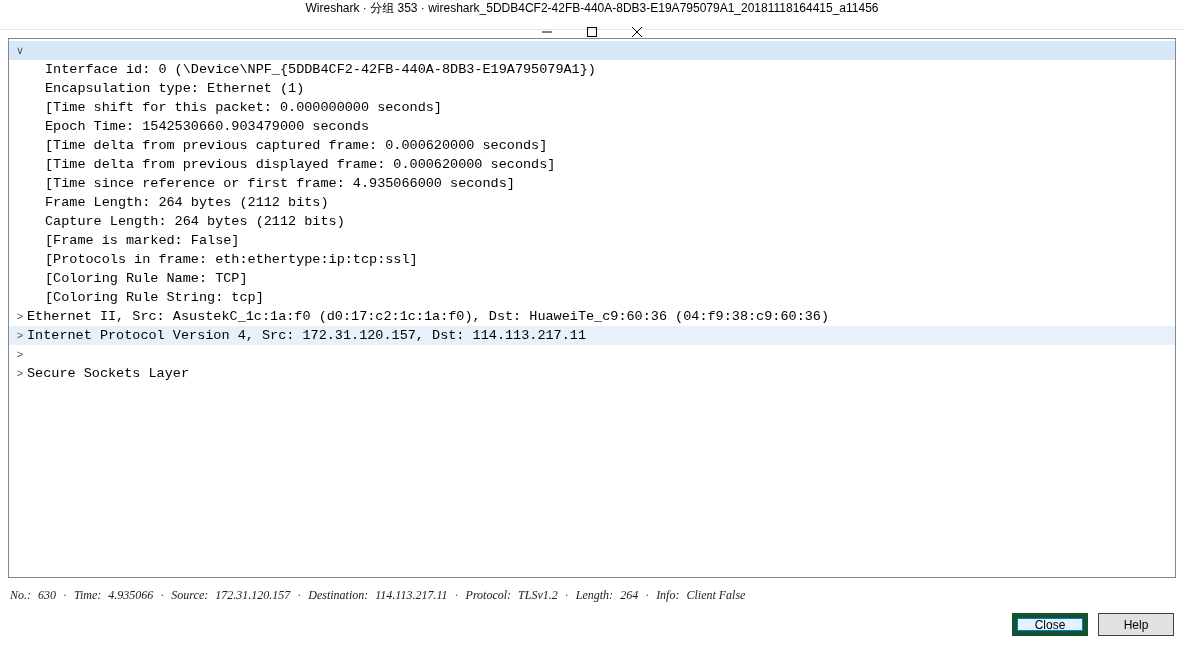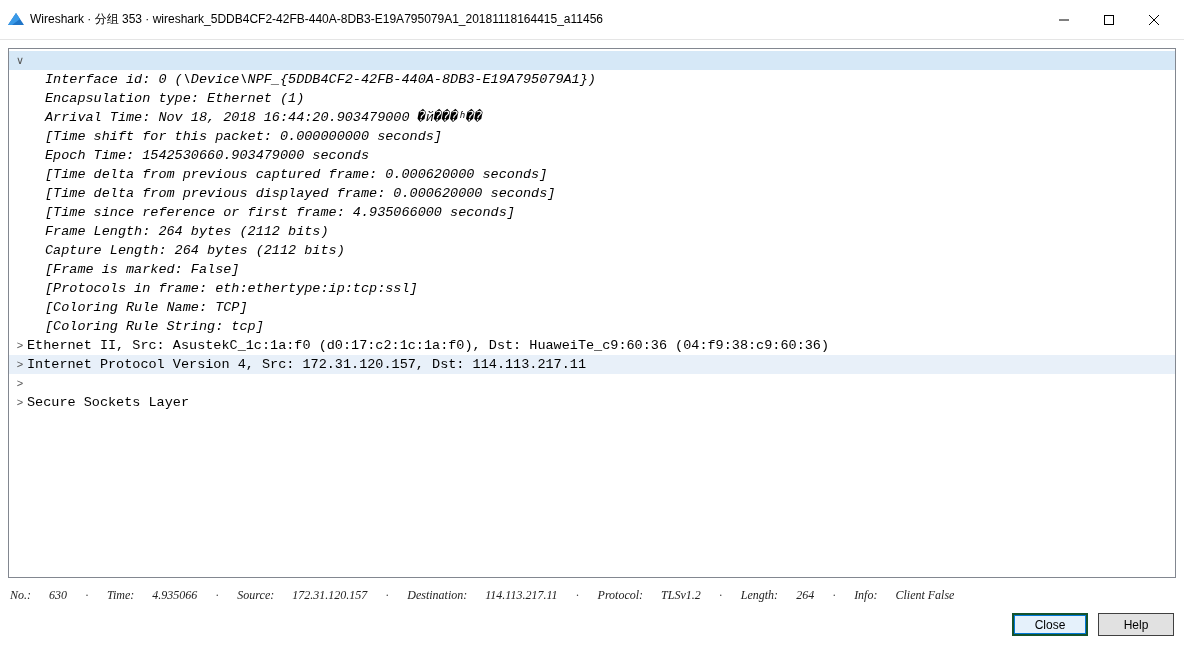--- a/index.html
+++ b/index.html
@@ -7,26 +7,27 @@
     font-family: "Segoe UI", Tahoma, sans-serif;
     font-size: 12px;
     background: #fff;
     width: 1184px;
     height: 646px;
     display: flex;
     flex-direction: column;
     overflow: hidden;
   }
   .titlebar {
-    height: 40px;
+    height: 30px;
     display: flex;
     align-items: center;
     padding: 0 8px 0 8px;
     background: #fff;
     border-bottom: 1px solid #e5e5e5;
+    flex-direction: column;
   }
   .titlebar .icon { width: 16px; height: 16px; margin-right: 6px; }
   .titlebar .title { flex: 1; color: #000; font-size: 12px; }
   .winbtns { display: flex; gap: 0; }
   .winbtn {
     width: 45px; height: 29px;
     display: flex; align-items: center; justify-content: center;
     color: #333;
   }
   .tree-pane {
@@ -48,31 +49,31 @@
   }
   .exp {
     width: 14px;
     display: inline-flex;
     justify-content: center;
     color: #555;
     font-size: 11px;
     font-family: sans-serif;
   }
   .indent-0 .exp { margin-left: 0; }
-  .indent-1 { padding-left: 36px; font-style: italic; }
+  .indent-1 { padding-left: 36px; }
   .sel-frame { background: #d6e8f7; }
   .sel-ip { background: #e8f0f9; }
   .statusbar {
     font-family: "Times New Roman", serif;
     font-style: italic;
     font-size: 12px;
     color: #222;
     padding: 2px 10px 4px 10px;
     display: flex;
-    gap: 18px;
+    gap: 7px;
     flex-wrap: wrap;
     text-align: center;
   }
   .statusbar .sep { color: #444; font-style: normal; }
   .buttonbar {
     display: flex;
     justify-content: flex-end;
     gap: 10px;
     padding: 6px 10px 10px 10px;
   }
@@ -81,21 +82,21 @@
     height: 23px;
     border: 1px solid #404040;
     background: #e1e1e1;
     font-size: 12px;
     display: inline-flex;
     align-items: center;
     justify-content: center;
     cursor: default;
   }
   .btn.primary {
-    border: 2px solid #14532d;
+    border: 5px solid #14532d;
     box-shadow: inset 0 0 0 1px #0078d7;
     background: #e5f1fb;
   }
 </style>
 </head>
 <body>
 
 <div class="titlebar">
   <svg class="icon" viewBox="0 0 16 16">
     <path d="M0 13 L8 1 L16 13 Z" fill="#2075c7"></path>
@@ -121,21 +122,20 @@
   </div>
 </div>
 
 <div class="tree-pane">
   <div class="tree-row sel-frame indent-0">
     <span class="exp">∨</span>
   </div>
   <div id="frame-children">
       <div class="tree-row indent-1"><span>Interface id: 0 (\Device\NPF_{5DDB4CF2-42FB-440A-8DB3-E19A795079A1})</span></div>
       <div class="tree-row indent-1"><span>Encapsulation type: Ethernet (1)</span></div>
-      <div class="tree-row indent-1"><span>Arrival Time: Nov 18, 2018 16:44:20.903479000 �й���ʱ��</span></div>
       <div class="tree-row indent-1"><span>[Time shift for this packet: 0.000000000 seconds]</span></div>
       <div class="tree-row indent-1"><span>Epoch Time: 1542530660.903479000 seconds</span></div>
       <div class="tree-row indent-1"><span>[Time delta from previous captured frame: 0.000620000 seconds]</span></div>
       <div class="tree-row indent-1"><span>[Time delta from previous displayed frame: 0.000620000 seconds]</span></div>
       <div class="tree-row indent-1"><span>[Time since reference or first frame: 4.935066000 seconds]</span></div>
       <div class="tree-row indent-1"><span>Frame Length: 264 bytes (2112 bits)</span></div>
       <div class="tree-row indent-1"><span>Capture Length: 264 bytes (2112 bits)</span></div>
       <div class="tree-row indent-1"><span>[Frame is marked: False]</span></div>
       <div class="tree-row indent-1"><span>[Protocols in frame: eth:ethertype:ip:tcp:ssl]</span></div>
       <div class="tree-row indent-1"><span>[Coloring Rule Name: TCP]</span></div>

